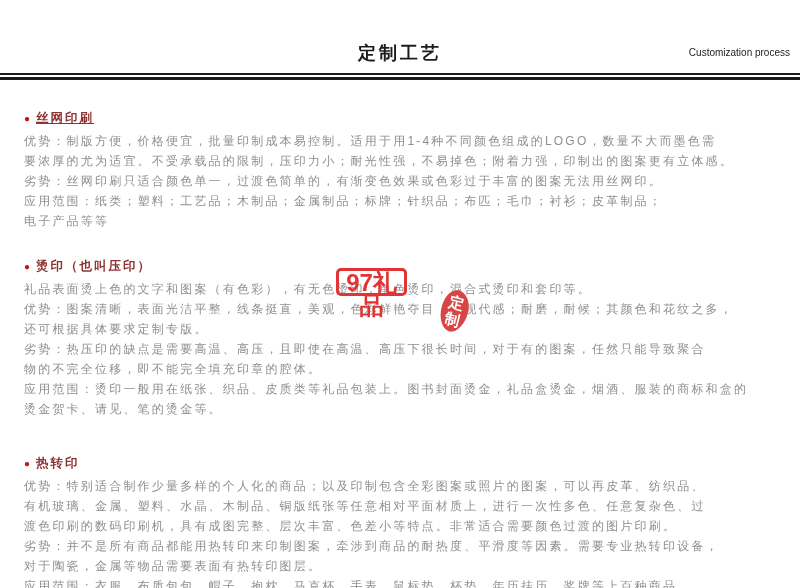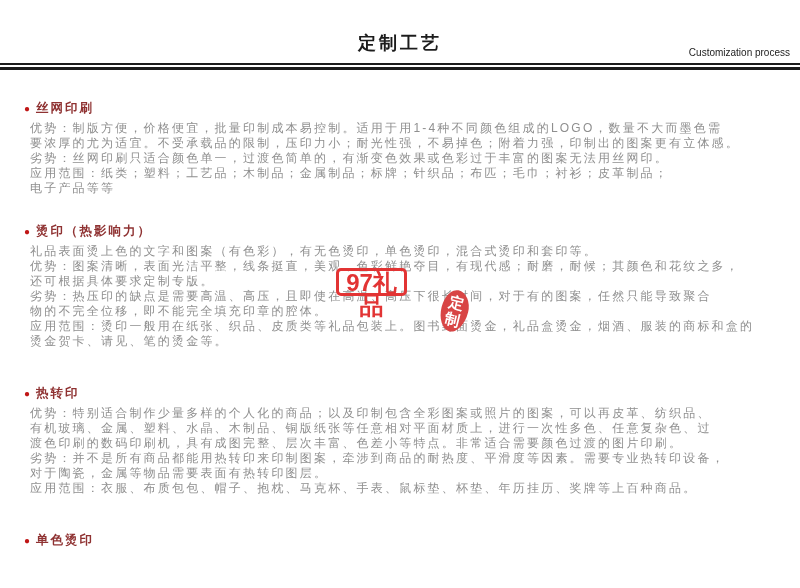--- a/index.html
+++ b/index.html
@@ -15,21 +15,21 @@
   body { font-family: "Liberation Sans", "DejaVu Sans", sans-serif; }
 
   .page {
     position: relative;
     width: 800px;
     height: 588px;
     background: #ffffff;
     overflow: hidden;
   }
 
-  .header { position: relative; padding-top: 33px; }
+  .header { position: relative; padding-top: 43px; }
   .page-title {
     text-align: center;
     font-size: 18px;
     font-weight: bold;
     letter-spacing: 3px;
     color: var(--ink);
     line-height: 21px;
   }
   .page-subtitle {
     position: absolute;
@@ -55,27 +55,27 @@
     color: var(--accent);
     font-size: 10px;
     line-height: 10px;
   }
   .section-title {
     color: var(--title-red);
     font-size: 12.5px;
     font-weight: bold;
     letter-spacing: 2px;
   }
-  .section-title.underline { }
+  .section-title.underline { text-decoration: underline; }
 
   .section-body {
-    margin: 5px 0 0 6px;
+    margin: 5px 0 0 0;
     color: var(--body-gray);
     font-size: 12px;
-    line-height: 15px;
+    line-height: 20px;
     letter-spacing: 2.2px;
     white-space: pre;
   }
 
   
   .wm-box {
     position: absolute;
     left: 336px;
     top: 268px;
     width: 71px;
@@ -133,21 +133,21 @@
       <div class="section-body">优势：制版方便，价格便宜，批量印制成本易控制。适用于用1-4种不同颜色组成的LOGO，数量不大而墨色需
 要浓厚的尤为适宜。不受承载品的限制，压印力小；耐光性强，不易掉色；附着力强，印制出的图案更有立体感。
 劣势：丝网印刷只适合颜色单一，过渡色简单的，有渐变色效果或色彩过于丰富的图案无法用丝网印。
 应用范围：纸类；塑料；工艺品；木制品；金属制品；标牌；针织品；布匹；毛巾；衬衫；皮革制品；
 电子产品等等</div>
     </section>
 
     <section class="section s2">
       <div class="section-head">
         <span class="bullet">●</span>
-        <span class="section-title">烫印（热影响力）</span>
+        <span class="section-title">烫印（也叫压印）</span>
       </div>
       <div class="section-body">礼品表面烫上色的文字和图案（有色彩），有无色烫印，单色烫印，混合式烫印和套印等。
 优势：图案清晰，表面光洁平整，线条挺直，美观，色彩鲜艳夺目，有现代感；耐磨，耐候；其颜色和花纹之多，
 还可根据具体要求定制专版。
 劣势：热压印的缺点是需要高温、高压，且即使在高温、高压下很长时间，对于有的图案，任然只能导致聚合
 物的不完全位移，即不能完全填充印章的腔体。
 应用范围：烫印一般用在纸张、织品、皮质类等礼品包装上。图书封面烫金，礼品盒烫金，烟酒、服装的商标和盒的
 烫金贺卡、请见、笔的烫金等。</div>
     </section>
 

